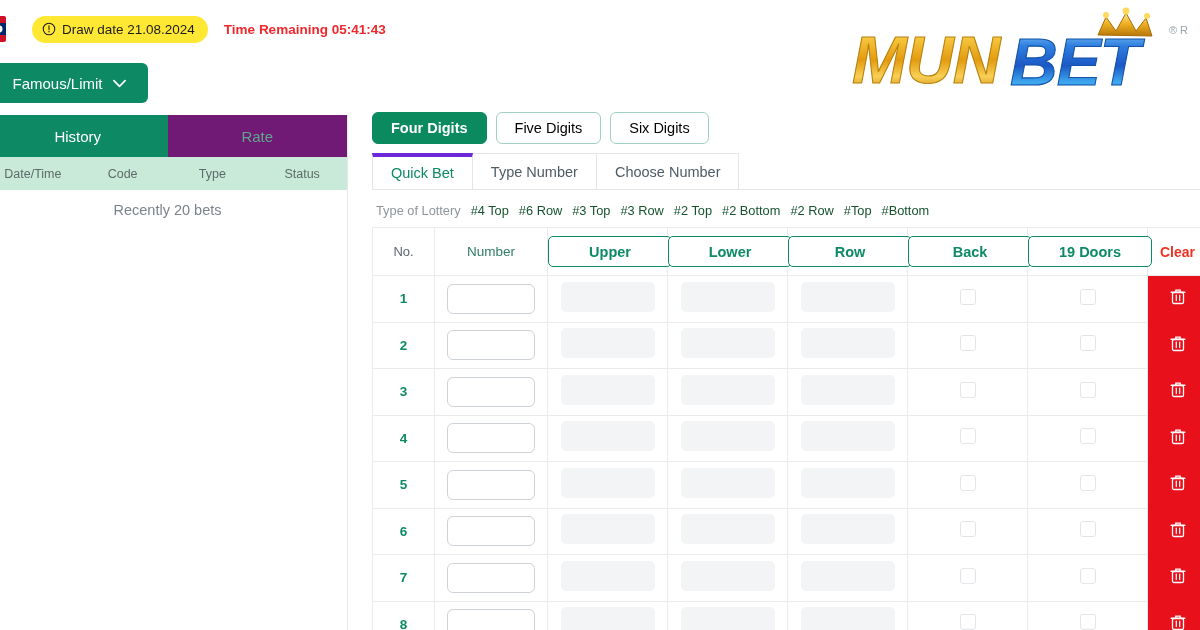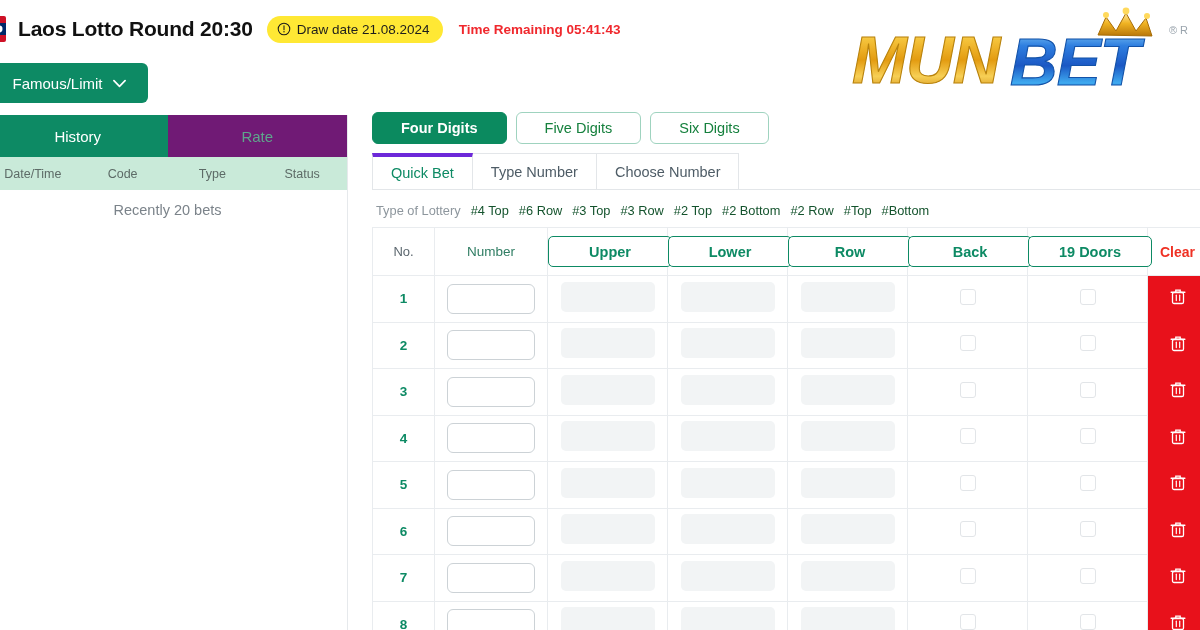--- a/index.html
+++ b/index.html
@@ -98,29 +98,29 @@
     height:40px; display:flex; align-items:center; justify-content:center;
     color:#7b838a; font-size:14.5px;
   }
 
   
   .main {
     position:absolute; left:368px; top:112px; width: 840px;
   }
   .digit-tabs { display:flex; gap:9px; padding-left: 4px; }
   .digit-tab {
-    height: 32px; padding: 0 28px; border-radius: 6px;
+    height: 32px; padding: 0 18px; border-radius: 6px;
     display:flex; align-items:center; justify-content:center;
     font-size: 14.5px; cursor:pointer; white-space:nowrap;
   }
   .digit-tab.active {
     background:#0b8a5f; color:#fff; font-weight:bold; border:1px solid #0b8a5f;
   }
   .digit-tab.inactive {
-    background:#fff; color:#15803d; border:1px solid #9fd3bf;justify-content:center;
+    background:#fff; color:#000000; border:1px solid #9fd3bf;justify-content:center;
   }
 
   .sub-tabs {
     display:flex; margin-top: 9px; margin-left:4px;
     border-bottom: 1px solid #e3e6e9;
   }
   .sub-tab {
     height: 36px; padding: 0 18px;
     display:flex; align-items:center; justify-content:center;
     font-size: 14.5px; color:#4e5c66; cursor:pointer; white-space:nowrap;
@@ -194,21 +194,20 @@
 <div id="page">
 
   <div class="topbar">
     <div class="flag-icon">
       <i></i>
         <i>
           <span class="flag-dot"></span>
         </i>
         <i></i>
     </div>
-    <div class="page-title">Laos Lotto Round 20:30</div>
 
     <div class="draw-badge">
       <svg class="warn-icon" viewBox="0 0 16 16">
         <circle cx="8" cy="8" r="6.6" fill="none" stroke="#1c1c1c" stroke-width="1.2"></circle>
         <line x1="8" y1="4.4" x2="8" y2="8.8" stroke="#1c1c1c" stroke-width="1.2" stroke-linecap="round"></line>
         <circle cx="8" cy="11.1" r="0.8" fill="#1c1c1c"></circle>
       </svg>
       <span>Draw date 21.08.2024</span>
     </div>
 

